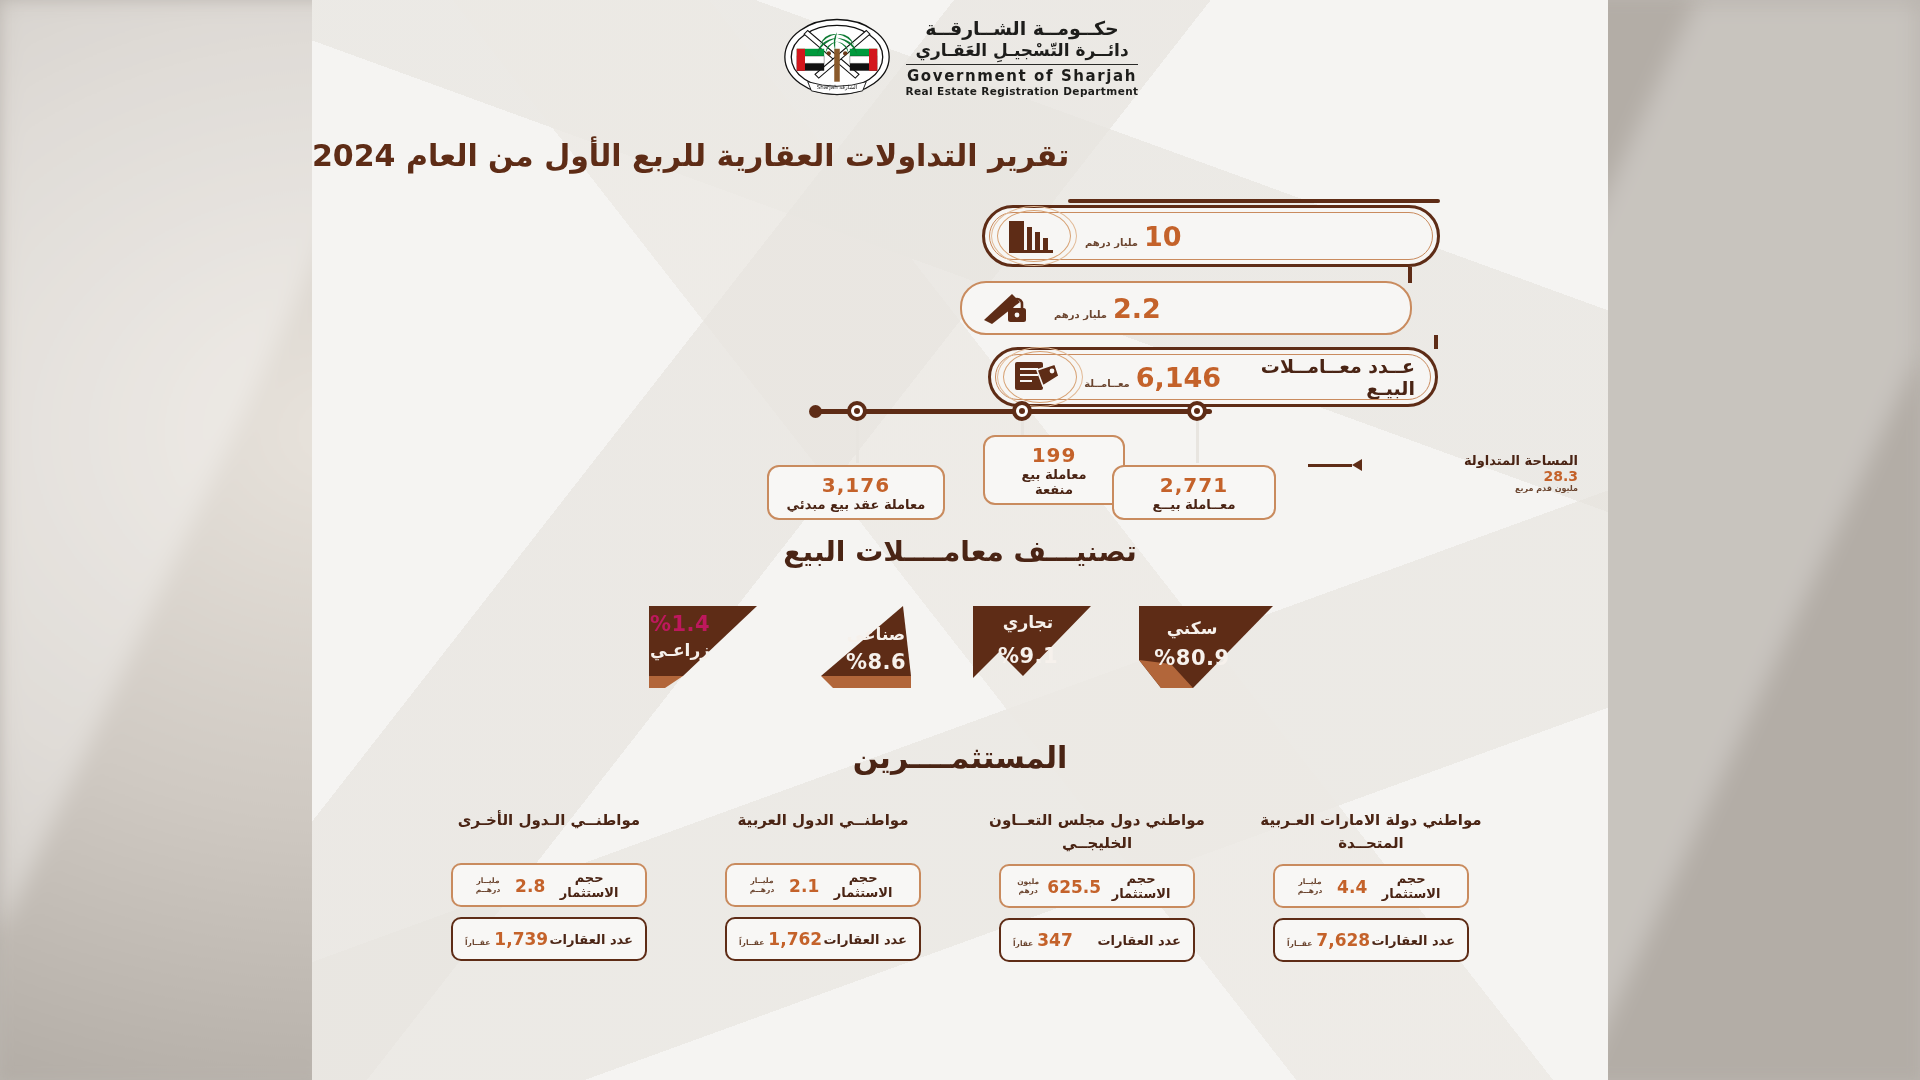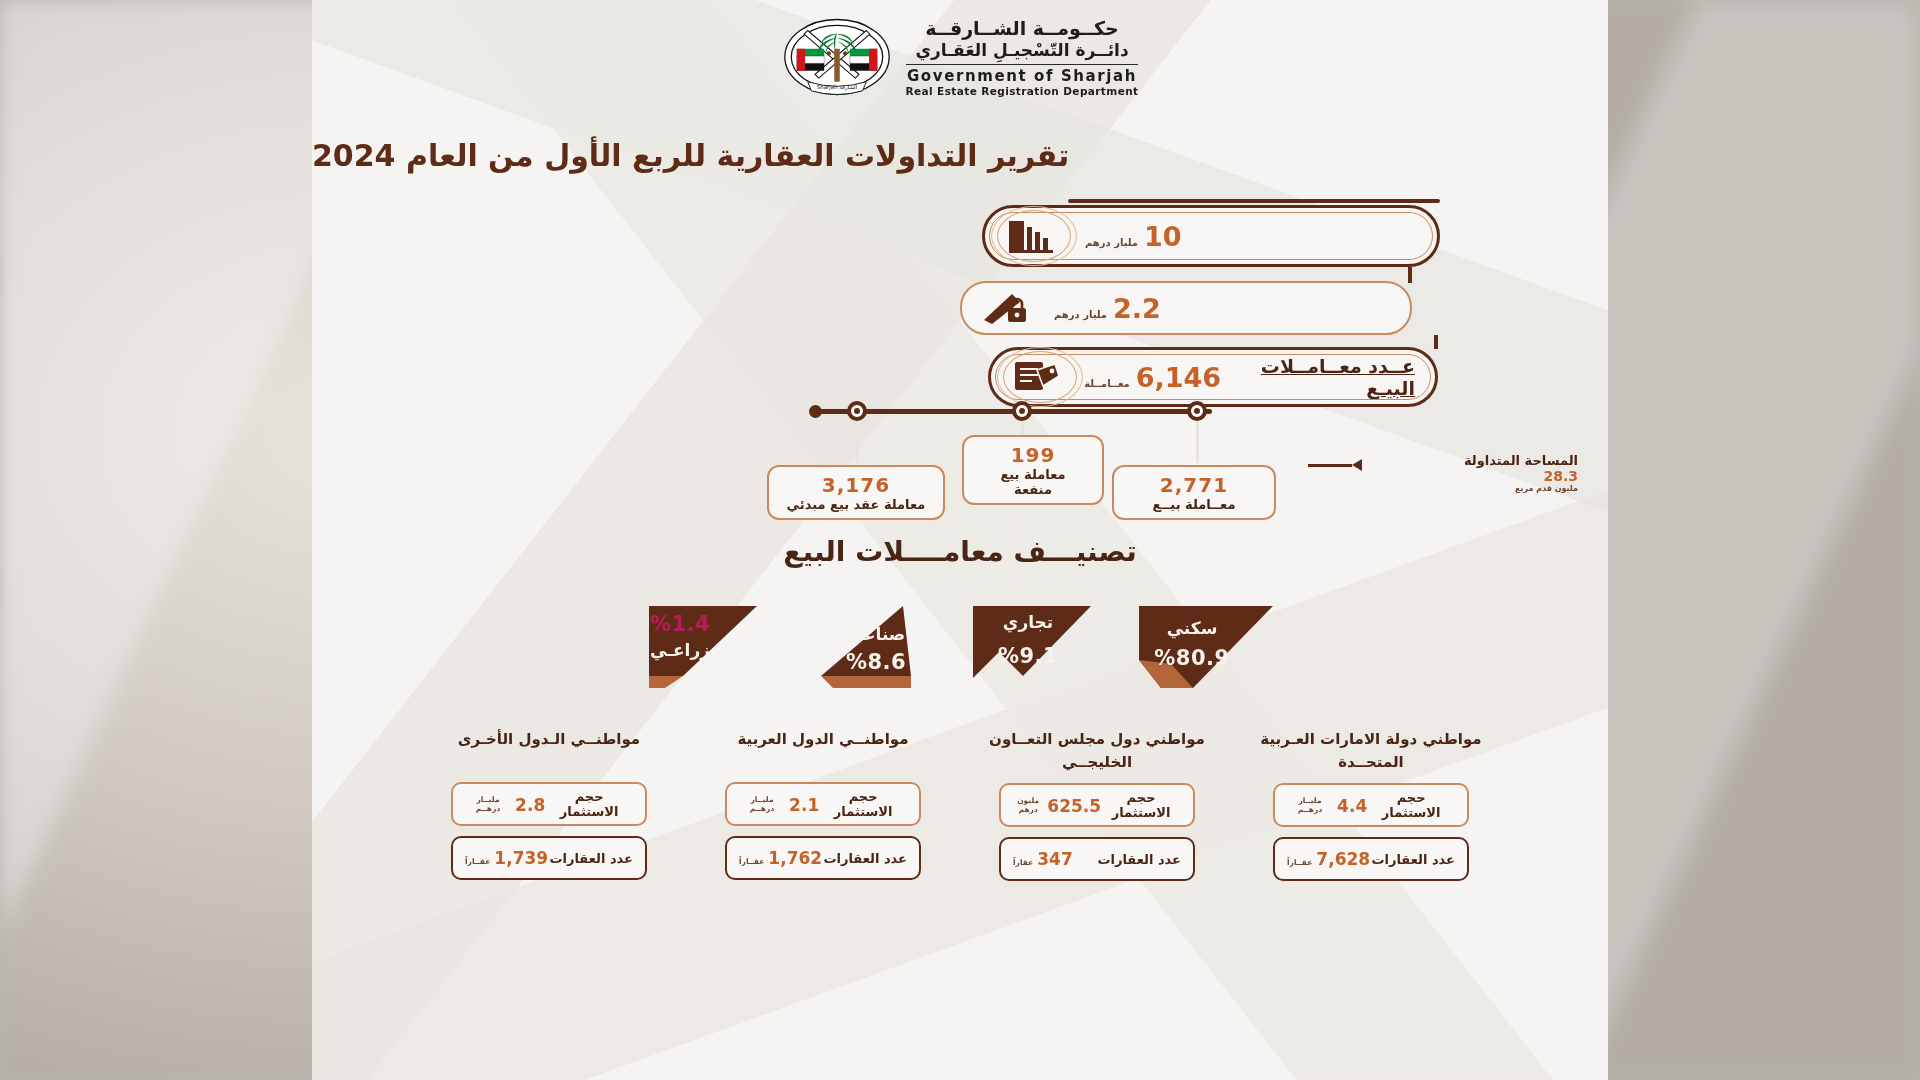--- a/index.html
+++ b/index.html
@@ -96,21 +96,21 @@
     border: 3px solid #5e2c16; border-radius: 32px;
   }
   .card-3 .inner-ring{
     position:absolute; inset:4px; border:1px solid #c98b5e;
     border-radius:28px; pointer-events:none;
   }
   .card-label {
     font-size: 19px; font-weight:700; color:#4a2414;
     letter-spacing: .5px; padding-right: 20px;
   }
-  .card-3 .card-label { letter-spacing: 2.5px; text-decoration: underline; }
+  .card-3 .card-label { letter-spacing: 2.5px; }
   .card-valwrap { margin-right:auto; display:flex; align-items:flex-end; gap:6px; padding-left: 8px;}
   .card-val {
     font-size: 27px; font-weight:700; color:#c4622a; line-height:1;
   }
   .card-unit {
     font-size: 10px; color:#6b452f; font-weight:700;
     letter-spacing:1px; padding-bottom:2px;
   }
   .icon-oval {
     position:absolute; width:74px; height:52px; border:1px solid #d7a274;
@@ -345,21 +345,21 @@
         <i></i>
       </div>
     <div class="tree-dot" style="left:875px">
         <i></i>
       </div>
 
     <div class="tree-stem" style="left:544px;top:30px;height:42px;"></div>
     <div class="tree-stem" style="left:709px;top:30px;height:16px;"></div>
     <div class="tree-stem" style="left:884px;top:30px;height:42px;"></div>
 
-    <div class="branch-box" style="left:650px;top:44px;width:142px;">
+    <div class="branch-box" style="left:671px;top:44px;width:142px;">
       <div class="branch-val">199</div>
       <div class="branch-lbl">معاملة بيع منفعة</div>
     </div>
 
     <div class="branch-box" style="left:455px;top:74px;width:178px;">
       <div class="branch-val">3,176</div>
       <div class="branch-lbl">معاملة عقد بيع مبدئي</div>
     </div>
 
     <div class="branch-box" style="left:800px;top:74px;width:164px;">
@@ -417,20 +417,21 @@
         <path d="M10 4 H118 L44 74 H10 Z" fill="#5e2c16"></path>
         <path d="M10 74 H44 L26 86 H10 Z" fill="#b2663a"></path>
       </svg>
       <div class="cls-txt" style="top:10px;left:-24px;">
         <div class="cls-pct" style="color:#be185d;">%1.4</div>
         <div class="cls-name" style="color:#f6f1ec;margin-top:4px;">زراعـي</div>
       </div>
     </div>
   </div>
 
+  <div class="inv-head">المستثمــــرين</div>
 
   <div class="investors">
 
     <div class="inv-col">
       <div class="inv-title">مواطني دولة الامارات العـربية المتحــدة</div>
       <div class="inv-pill">
         <div class="inv-lbl">حجم الاستثمار</div>
         <div class="inv-valwrap">
           <div class="inv-val">4.4</div>
           <div class="inv-unit">مليــار درهــم</div>

